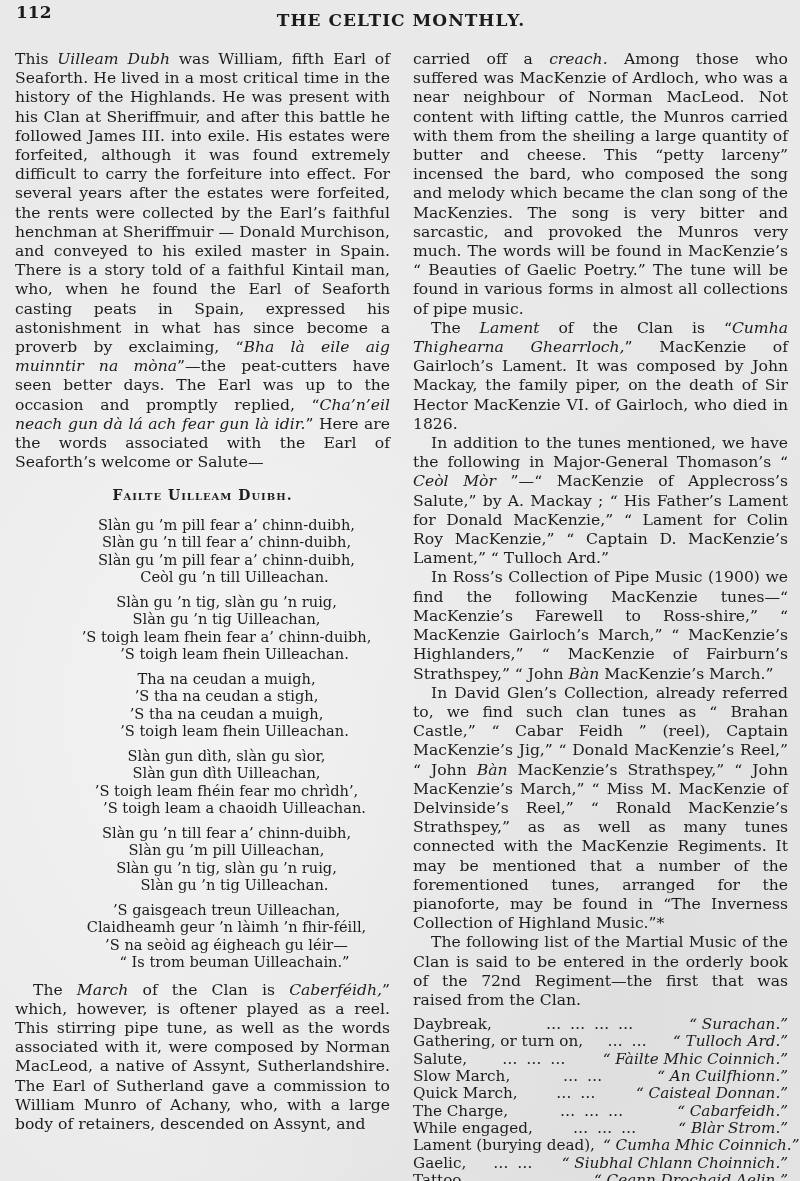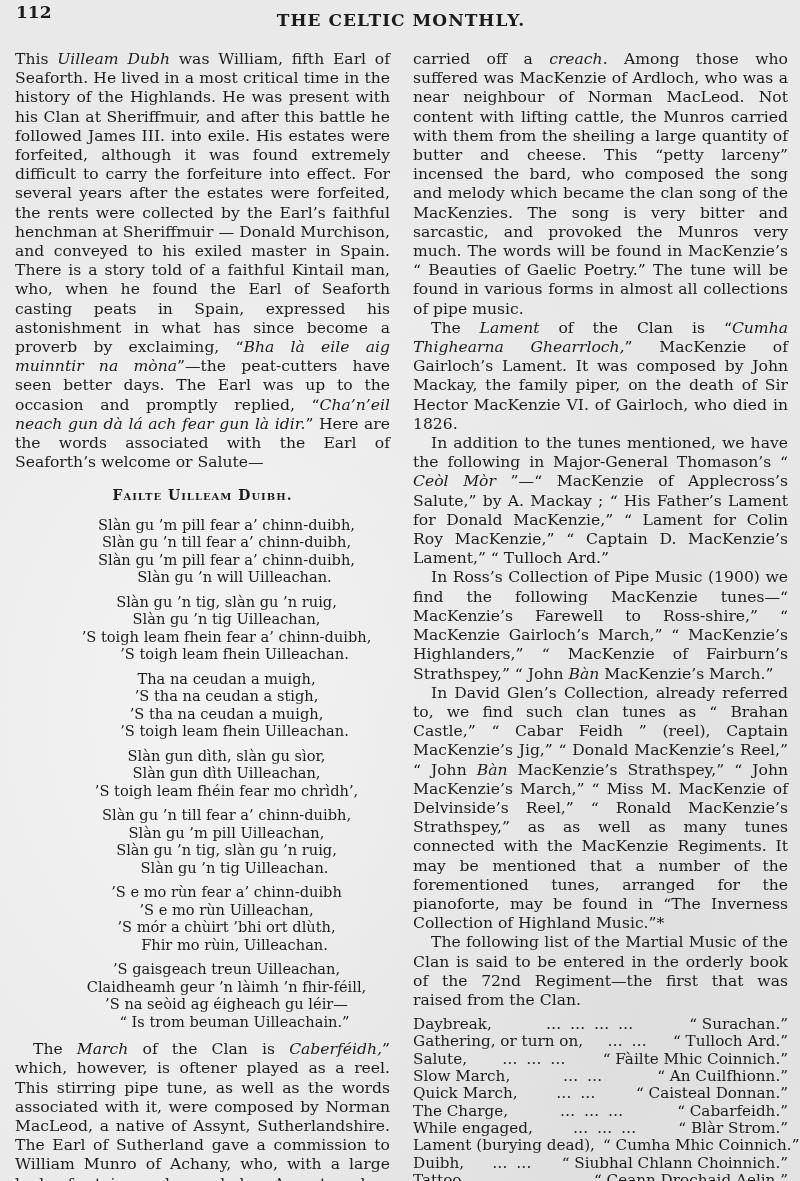--- a/index.html
+++ b/index.html
@@ -38,69 +38,64 @@
     margin: 14px 0 10px 0; font-weight: bold;
   }
   .stanza { margin: 0 0 7px 48px; font-size: 14.6px; line-height: 17.5px; text-align: center; }
   .stanza .line { display: block; }
   .stanza .line.sub { padding-left: 16px; }
   .after-poem { margin-top: 10px; }
   .music-list { margin-top: 6px; font-size: 15.2px; line-height: 17.3px; }
   .music-row { display: flex; justify-content: space-between; white-space: nowrap; }
   .music-row .occ { flex: 0 0 auto; }
   .music-row .dots { flex: 1 1 auto; padding: 0 4px; letter-spacing: 2px; overflow: hidden; text-align: center; }
-  .music-row .tune { flex: 0 0 auto; }
+  .music-row .tune { flex: 0 0 auto; font-style: italic; }
 </style>
 </head>
 <body>
 
 <div class="page">
   <div class="header">
     <span class="page-number">112</span>
     <span class="running-title">THE CELTIC MONTHLY.</span>
   </div>
 
   <div class="col col-left">
     <p><span>This </span><i>Uilleam Dubh</i><span> was William, fifth Earl of Seaforth. He lived in a most critical time in the history of the Highlands. He was present with his Clan at Sheriffmuir, and after this battle he followed James III. into exile. His estates were forfeited, although it was found extremely difficult to carry the forfeiture into effect. For several years after the estates were forfeited, the rents were collected by the Earl’s faithful henchman at Sheriffmuir — Donald Murchison, and conveyed to his exiled master in Spain. There is a story told of a faithful Kintail man, who, when he found the Earl of Seaforth casting peats in Spain, expressed his astonishment in what has since become a proverb by exclaiming, “</span><i>Bha là eile aig muinntir na mòna</i><span>”—the peat-cutters have seen better days. The Earl was up to the occasion and promptly replied, “</span><i>Cha’n’eil neach gun dà lá ach fear gun là idir.</i><span>” Here are the words associated with the Earl of Seaforth’s welcome or Salute—</span></p>
     <div class="poem-title">Failte Uilleam Duibh.</div>
     <div>
         <div class="stanza">
           <span class="line">Slàn gu ’m pill fear a’ chinn-duibh,</span>
           <span class="line">Slàn gu ’n till fear a’ chinn-duibh,</span>
           <span class="line">Slàn gu ’m pill fear a’ chinn-duibh,</span>
-          <span class="line sub">Slàn gu ’n will Uilleachan.</span>
+          <span class="line sub">Ceòl gu ’n till Uilleachan.</span>
         </div>
         <div class="stanza">
           <span class="line">Slàn gu ’n tig, slàn gu ’n ruig,</span>
           <span class="line">Slàn gu ’n tig Uilleachan,</span>
           <span class="line">’S toigh leam fhein fear a’ chinn-duibh,</span>
           <span class="line sub">’S toigh leam fhein Uilleachan.</span>
         </div>
         <div class="stanza">
           <span class="line">Tha na ceudan a muigh,</span>
           <span class="line">’S tha na ceudan a stigh,</span>
           <span class="line">’S tha na ceudan a muigh,</span>
           <span class="line sub">’S toigh leam fhein Uilleachan.</span>
         </div>
         <div class="stanza">
           <span class="line">Slàn gun dìth, slàn gu sìor,</span>
           <span class="line">Slàn gun dìth Uilleachan,</span>
           <span class="line">’S toigh leam fhéin fear mo chrìdh’,</span>
+          <span class="line sub">’S toigh leam a chaoidh Uilleachan.</span>
         </div>
         <div class="stanza">
           <span class="line">Slàn gu ’n till fear a’ chinn-duibh,</span>
           <span class="line">Slàn gu ’m pill Uilleachan,</span>
           <span class="line">Slàn gu ’n tig, slàn gu ’n ruig,</span>
           <span class="line sub">Slàn gu ’n tig Uilleachan.</span>
-        </div>
-        <div class="stanza">
-          <span class="line">’S e mo rùn fear a’ chinn-duibh</span>
-          <span class="line">’S e mo rùn Uilleachan,</span>
-          <span class="line">’S mór a chùirt ’bhi ort dlùth,</span>
-          <span class="line sub">Fhir mo rùin, Uilleachan.</span>
         </div>
         <div class="stanza">
           <span class="line">’S gaisgeach treun Uilleachan,</span>
           <span class="line">Claidheamh geur ’n làimh ’n fhir-féill,</span>
           <span class="line">’S na seòid ag éigheach gu léir—</span>
           <span class="line sub">“ Is trom beuman Uilleachain.”</span>
         </div>
       </div>
     <p class="indent after-poem"><span>The </span><i>March</i><span> of the Clan is </span><i>Caberféidh,</i><span>” which, however, is oftener played as a reel. This stirring pipe tune, as well as the words associated with it, were composed by Norman MacLeod, a native of Assynt, Sutherlandshire. The Earl of Sutherland gave a commission to William Munro of Achany, who, with a large body of retainers, descended on Assynt, and</span></p>
   </div>
@@ -147,21 +142,21 @@
           <span class="occ">While engaged,</span>
           <span class="dots">… … …</span>
           <span class="tune">“ Blàr Strom.”</span>
         </div>
         <div class="music-row">
           <span class="occ">Lament (burying dead),</span>
           <span class="dots"></span>
           <span class="tune">“ Cumha Mhic Coinnich.”</span>
         </div>
         <div class="music-row">
-          <span class="occ">Duibh,</span>
+          <span class="occ">Gaelic,</span>
           <span class="dots">… …</span>
           <span class="tune">“ Siubhal Chlann Choinnich.”</span>
         </div>
         <div class="music-row">
           <span class="occ">Tattoo,</span>
           <span class="dots">… …</span>
           <span class="tune">“ Ceann Drochaid Aelin.”</span>
         </div>
       </div>
 

